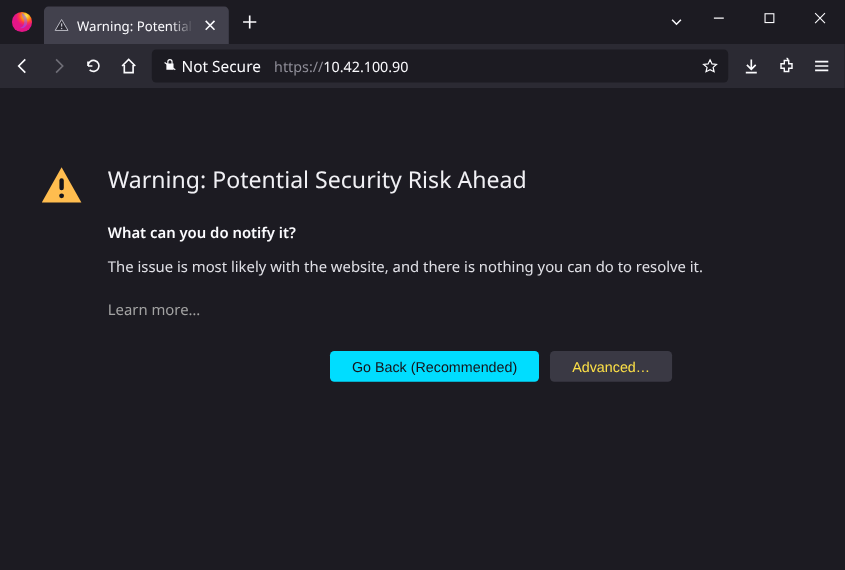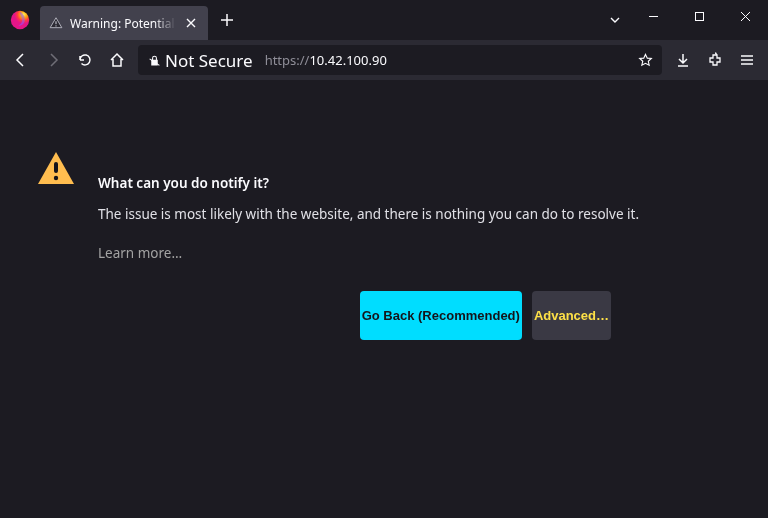--- a/index.html
+++ b/index.html
@@ -19,38 +19,38 @@
 .win-controls{display:flex;margin-left:auto;height:40px}
 .win-spacer{width:30px;display:flex;align-items:center;justify-content:center}
 .win-spacer svg{width:14px;height:14px;stroke:#fbfbfe}
 .win-btn{width:46px;height:32px;display:flex;align-items:center;justify-content:center;cursor:pointer}
 .win-btn svg{width:11px;height:11px;stroke:#fbfbfe;fill:none}
 .toolbar{height:40px;background:#2b2a33;display:flex;align-items:center;padding:0 6px;gap:2px}
 .tb-btn{width:30px;height:30px;border-radius:4px;display:flex;align-items:center;justify-content:center;cursor:pointer}
 .tb-btn svg{width:16px;height:16px;stroke:#fbfbfe;fill:none}
 .tb-btn.disabled svg{stroke:#6f6e77}
 .urlbar{flex:1;height:30px;background:#1c1b22;border-radius:4px;display:flex;align-items:center;padding:0 4px;margin:0 4px;font-size:13px}
-.urlbar-badge{display:flex;align-items:flex-start;gap:4px;padding:2px 6px;border-radius:3px;font-size:17px;margin-right:6px}
+.urlbar-badge{display:flex;align-items:flex-start;gap:4px;padding:2px 6px;border-radius:3px;font-size:14px;margin-right:6px}
 .urlbar-badge svg{width:13px;height:13px;fill:#fbfbfe}
 .url-proto{color:#8f8e98}
 .url-host{color:#fbfbfe}
 .url-star{margin-left:auto;width:26px;display:flex;align-items:center;justify-content:center}
 .url-star svg{width:15px;height:15px;stroke:#fbfbfe;fill:none}
 .content{position:absolute;top:80px;left:0;right:0;bottom:0;background:#1c1b22;padding:70px 0 0 36px}
 .warn-row{display:flex;gap:22px;align-items:flex-start}
 .warn-icon{width:40px;height:40px;flex-shrink:0}
 .warn-icon svg{width:40px;height:36px}
 .warn-body{max-width:650px}
 h1{font-size:21px;font-weight:400;color:#f0f0f4;margin-bottom:22px}
 .para{font-size:13.5px;line-height:1.5;color:#e0e0e6;margin-bottom:14px}
 .para b{font-weight:600;color:#fbfbfe}
 .subhead{font-size:13.5px;font-weight:600;color:#fbfbfe;margin-top:24px;margin-bottom:12px}
 .learn{color:#a3a3a3;font-size:13.5px;cursor:pointer;display:inline-block;margin-top:6px}
 .actions{display:flex;gap:10px;justify-content:flex-end;margin-top:28px;padding-right:28px}
-.btn{height:49px;padding:0 2px;border-radius:4px;font-size:13px;font-weight:700;border:none;cursor:pointer;display:flex;align-items:center}
+.btn{height:28px;padding:0 20px;border-radius:4px;font-size:13px;font-weight:400;border:none;cursor:pointer;display:flex;align-items:center}
 .btn-primary{background:#00ddff;color:#15141a}
 .btn-secondary{background:#3a3944;color:#fde047}
 </style>
 </head>
 <body>
 
 <div class="titlebar">
   <div class="ff-logo">
     <svg viewBox="0 0 24 24">
         <defs>
@@ -170,20 +170,21 @@
 <div class="content">
   <div class="warn-row">
     <div class="warn-icon">
       <svg viewBox="0 0 40 36">
           <path d="M20 2 L38 34 H2 Z" fill="#ffbd4f"></path>
           <rect x="18" y="12" width="4" height="11" rx="2" fill="#15141a"></rect>
           <circle cx="20" cy="28" r="2.2" fill="#15141a"></circle>
         </svg>
     </div>
     <div class="warn-body">
+      <h1>Warning: Potential Security Risk Ahead</h1>
       <p class="subhead">What can you do notify it?</p>
       <p class="para">The issue is most likely with the website, and there is nothing you can do to resolve it.</p>
       <a class="learn">Learn more…</a>
       <div class="actions">
         <button class="btn btn-primary">Go Back (Recommended)</button>
         <button class="btn btn-secondary">Advanced…</button>
       </div>
     </div>
   </div>
 </div>

